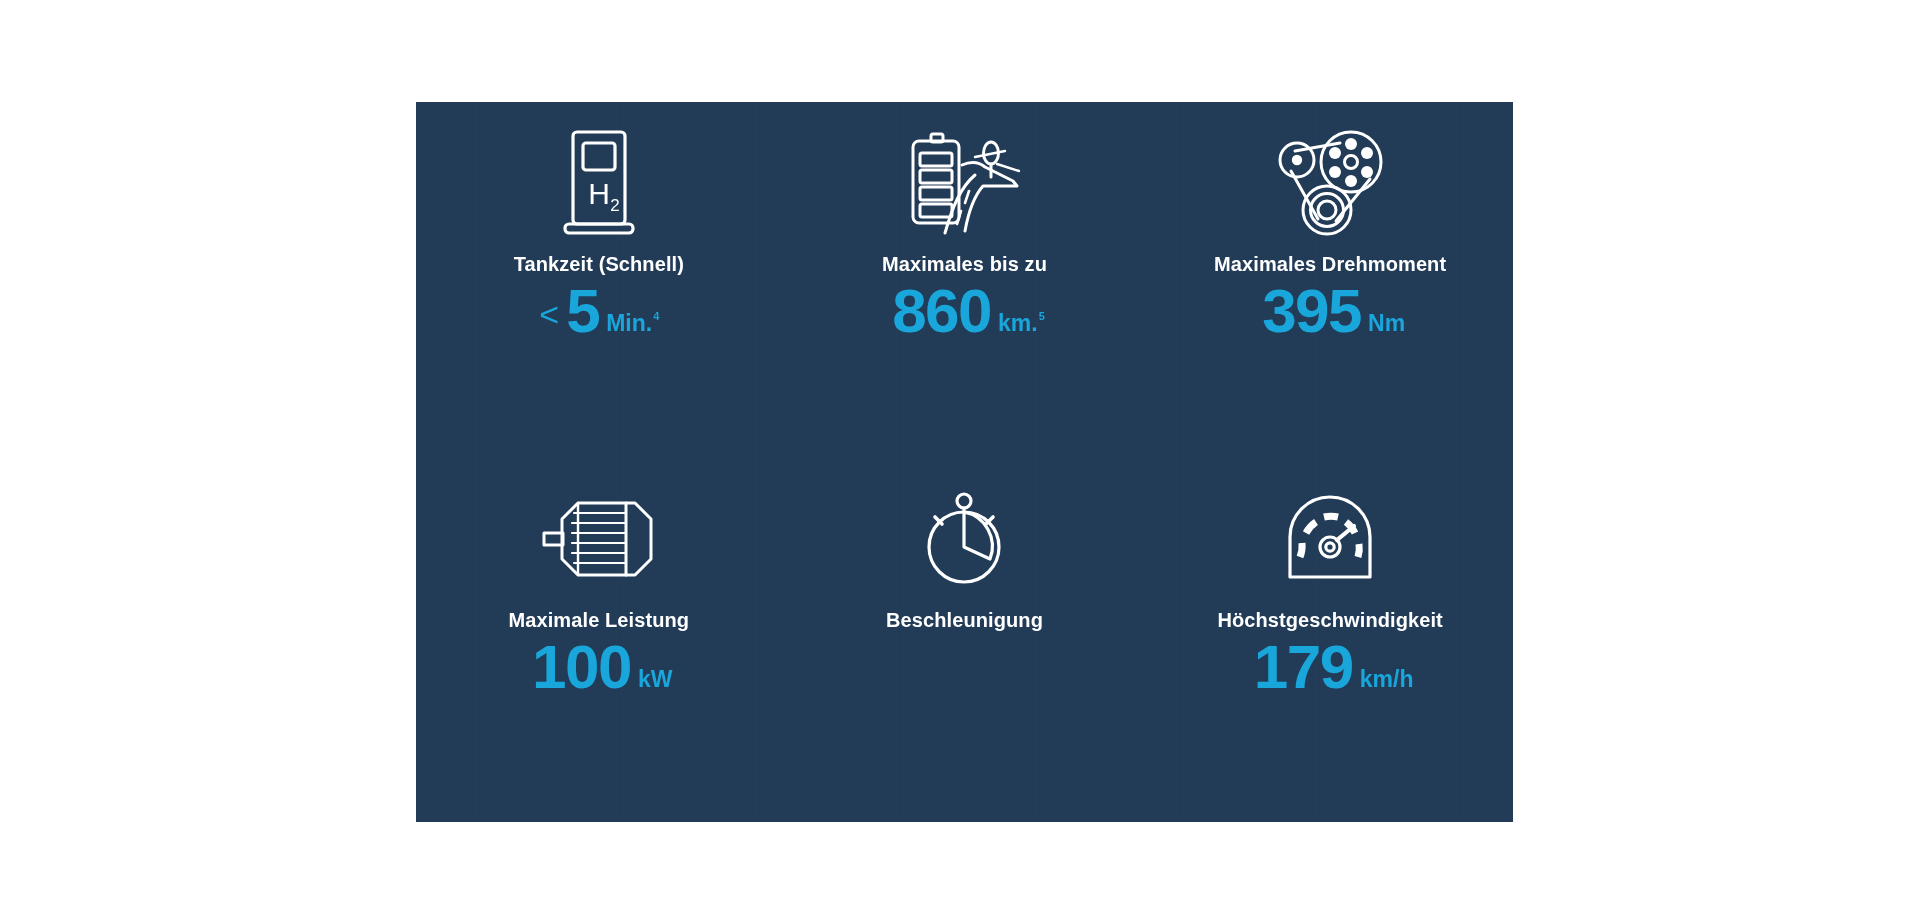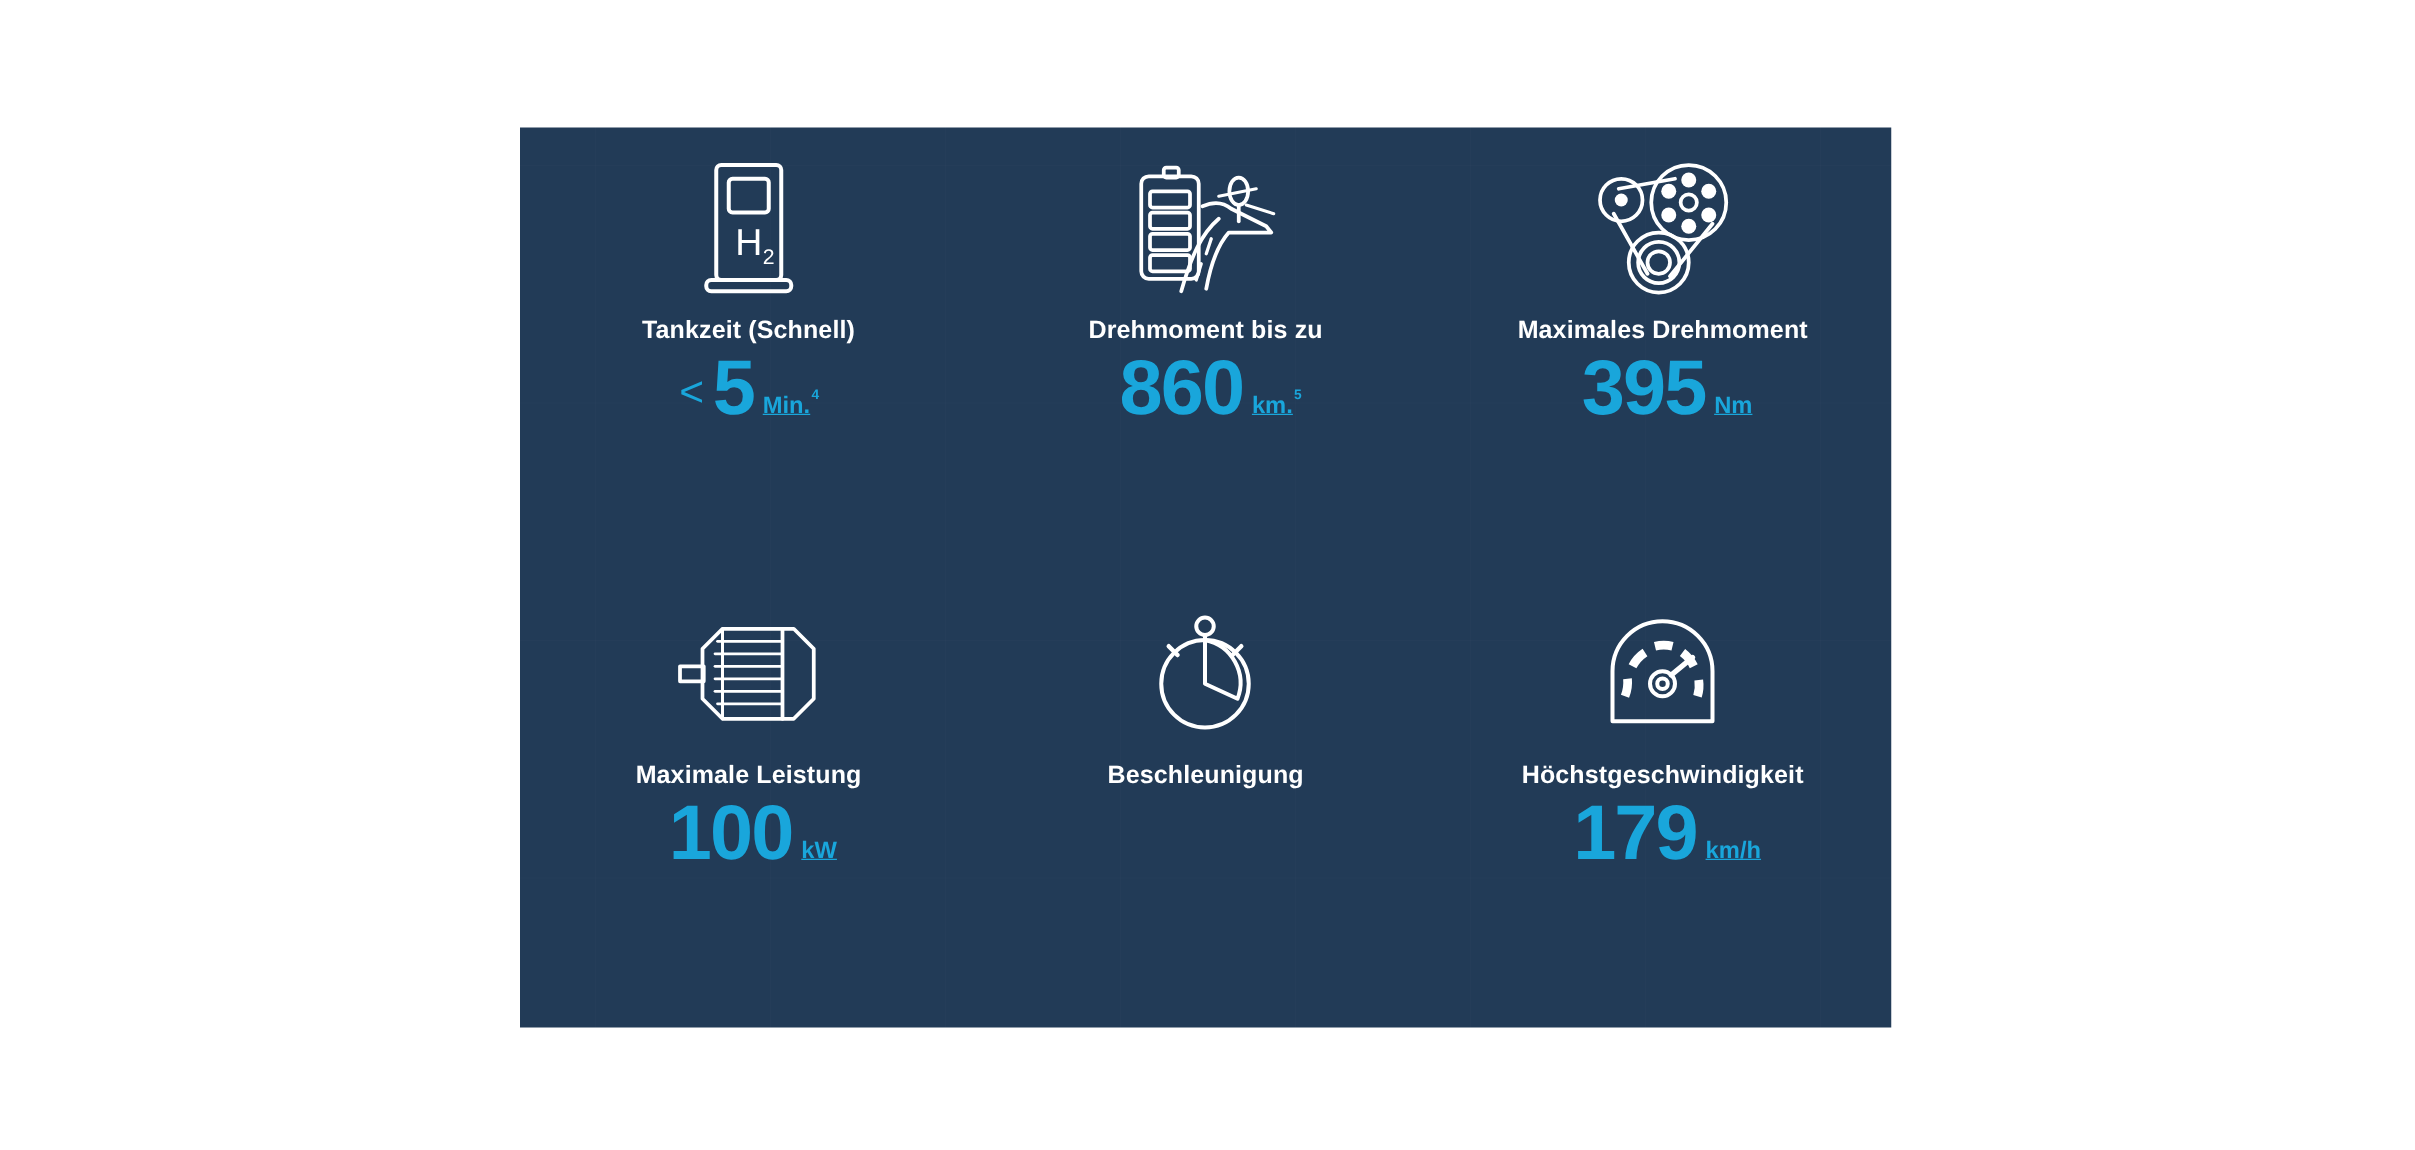--- a/index.html
+++ b/index.html
@@ -76,26 +76,25 @@
     position:relative;
     top:-6px;
   }
   .v-number {
     font-size:62px;
     font-weight:700;
     letter-spacing:-1.5px;
     line-height:1;
   }
   .v-unit {
-    font-size:19px;
+    font-size:23px;
     font-weight:600;
     margin-left:7px;
     position:relative;
     top:-1px;
-    text-decoration:underline;
   }
   .v-sup {
     font-size:11px;
     font-weight:600;
     vertical-align:super;
     position:relative;
     top:-12px;
     left:1px;
   }
 </style>
@@ -141,21 +140,21 @@
             <path d="M92 33 L114 40" stroke-width="2.4"></path>
 
             <rect x="8" y="10" width="46" height="82" rx="6"></rect>
             <rect x="26" y="3" width="12" height="8" rx="2"></rect>
             <rect x="15" y="22" width="32" height="13" rx="2"></rect>
             <rect x="15" y="39" width="32" height="13" rx="2"></rect>
             <rect x="15" y="56" width="32" height="13" rx="2"></rect>
             <rect x="15" y="73" width="32" height="13" rx="2"></rect>
           </svg>
         </div>
-        <div class="tile-label">Drehmoment bis zu</div>
+        <div class="tile-label">Maximales bis zu</div>
         <div class="tile-value">
           <span class="v-prefix"></span>
           <span class="v-number">860</span>
           <span class="v-unit">km.</span>
           <span class="v-sup">5</span>
         </div>
       </div>
 
       <div class="spec-tile">
         <div class="tile-icon">

